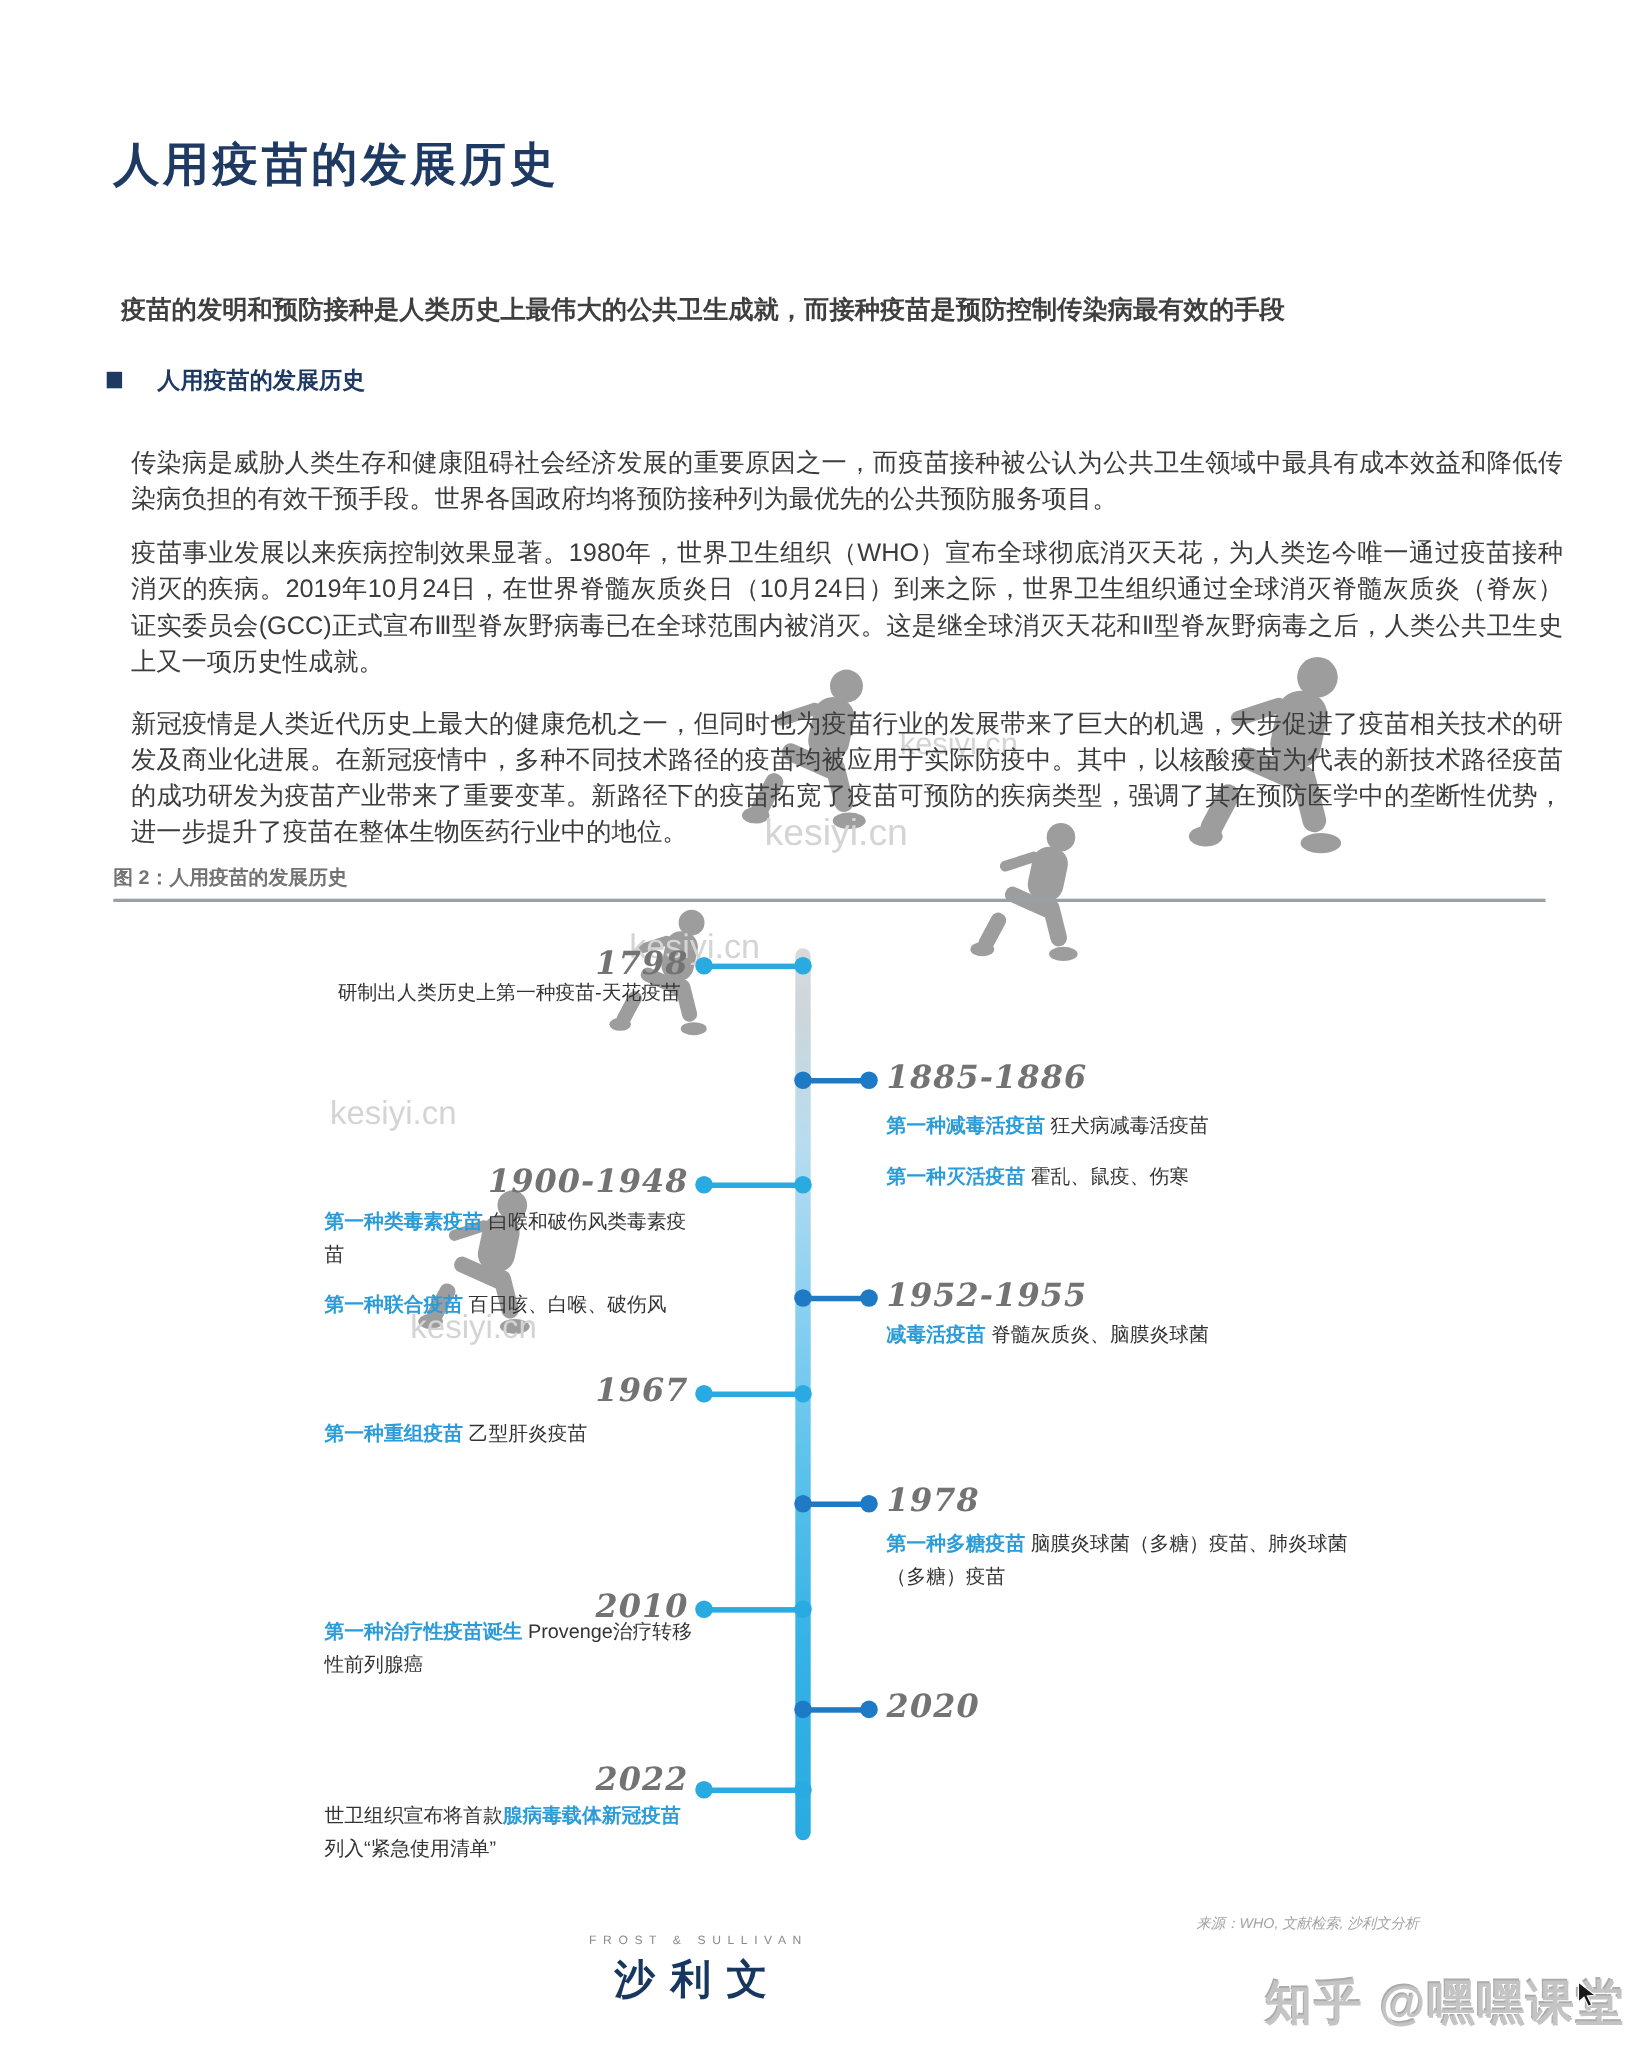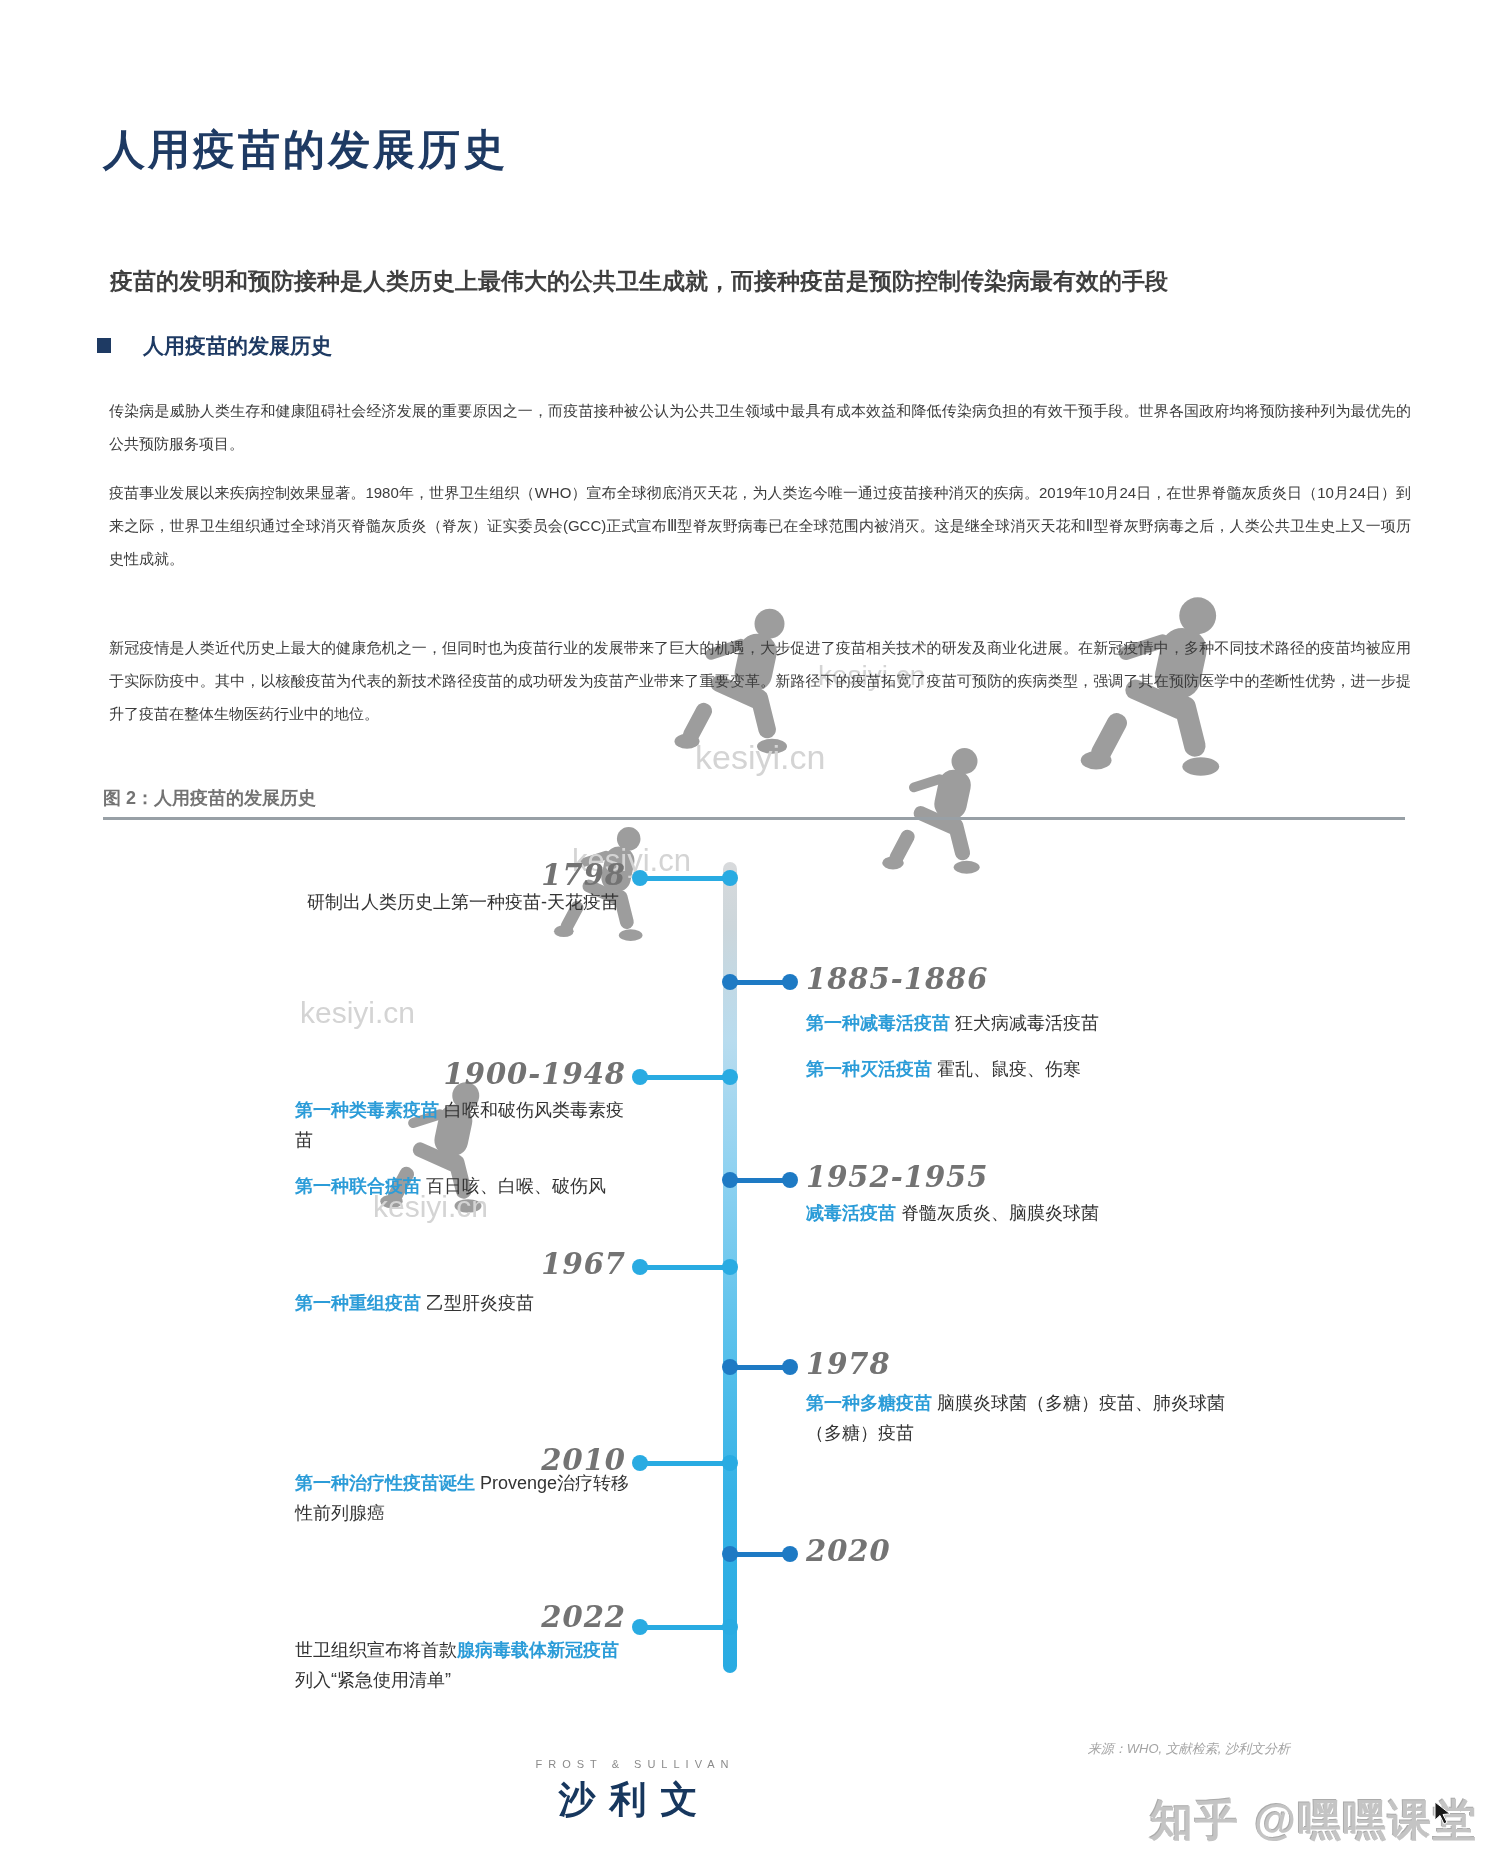--- a/index.html
+++ b/index.html
@@ -8,22 +8,22 @@
 
   
   .title{position:absolute;left:103px;top:122px;font-size:42px;font-weight:700;
          color:#1e3a63;letter-spacing:3px;}
   .subtitle{position:absolute;left:110px;top:266px;width:1300px;font-size:23px;
             font-weight:700;color:#3f3f3f;}
   .sec-bullet{position:absolute;left:97px;top:338px;width:14px;height:15px;background:#1e3a63;}
   .sec-title{position:absolute;left:143px;top:332px;font-size:21px;font-weight:700;color:#1e3a63;}
 
   
-  .para{position:absolute;left:103px;width:1302px;font-size:15px;line-height:33px;
-        color:#3c3c3c;text-align:justify;margin:6px;}
+  .para{position:absolute;left:103px;width:1302px;font-size:23px;line-height:33px;
+        color:#3c3c3c;text-align:justify;margin:16px;}
   .p1{top:388px;} .p2{top:470px;} .p3{top:625px;}
 
   
   .fig-caption{position:absolute;left:103px;top:786px;font-size:18px;font-weight:700;color:#737373;}
   .divider{position:absolute;left:103px;top:817px;width:1302px;height:3px;background:#98a0a6;}
 
   
   .tl-bar{position:absolute;left:723px;top:862px;width:14px;height:811px;border-radius:7px;
           background:linear-gradient(180deg,#d8dadc 0%,#ccd6db 8%,#b8dcef 22%,#8fd2f1 38%,
                      #5cc2ec 58%,#35b2e6 78%,#29abe2 100%);}

